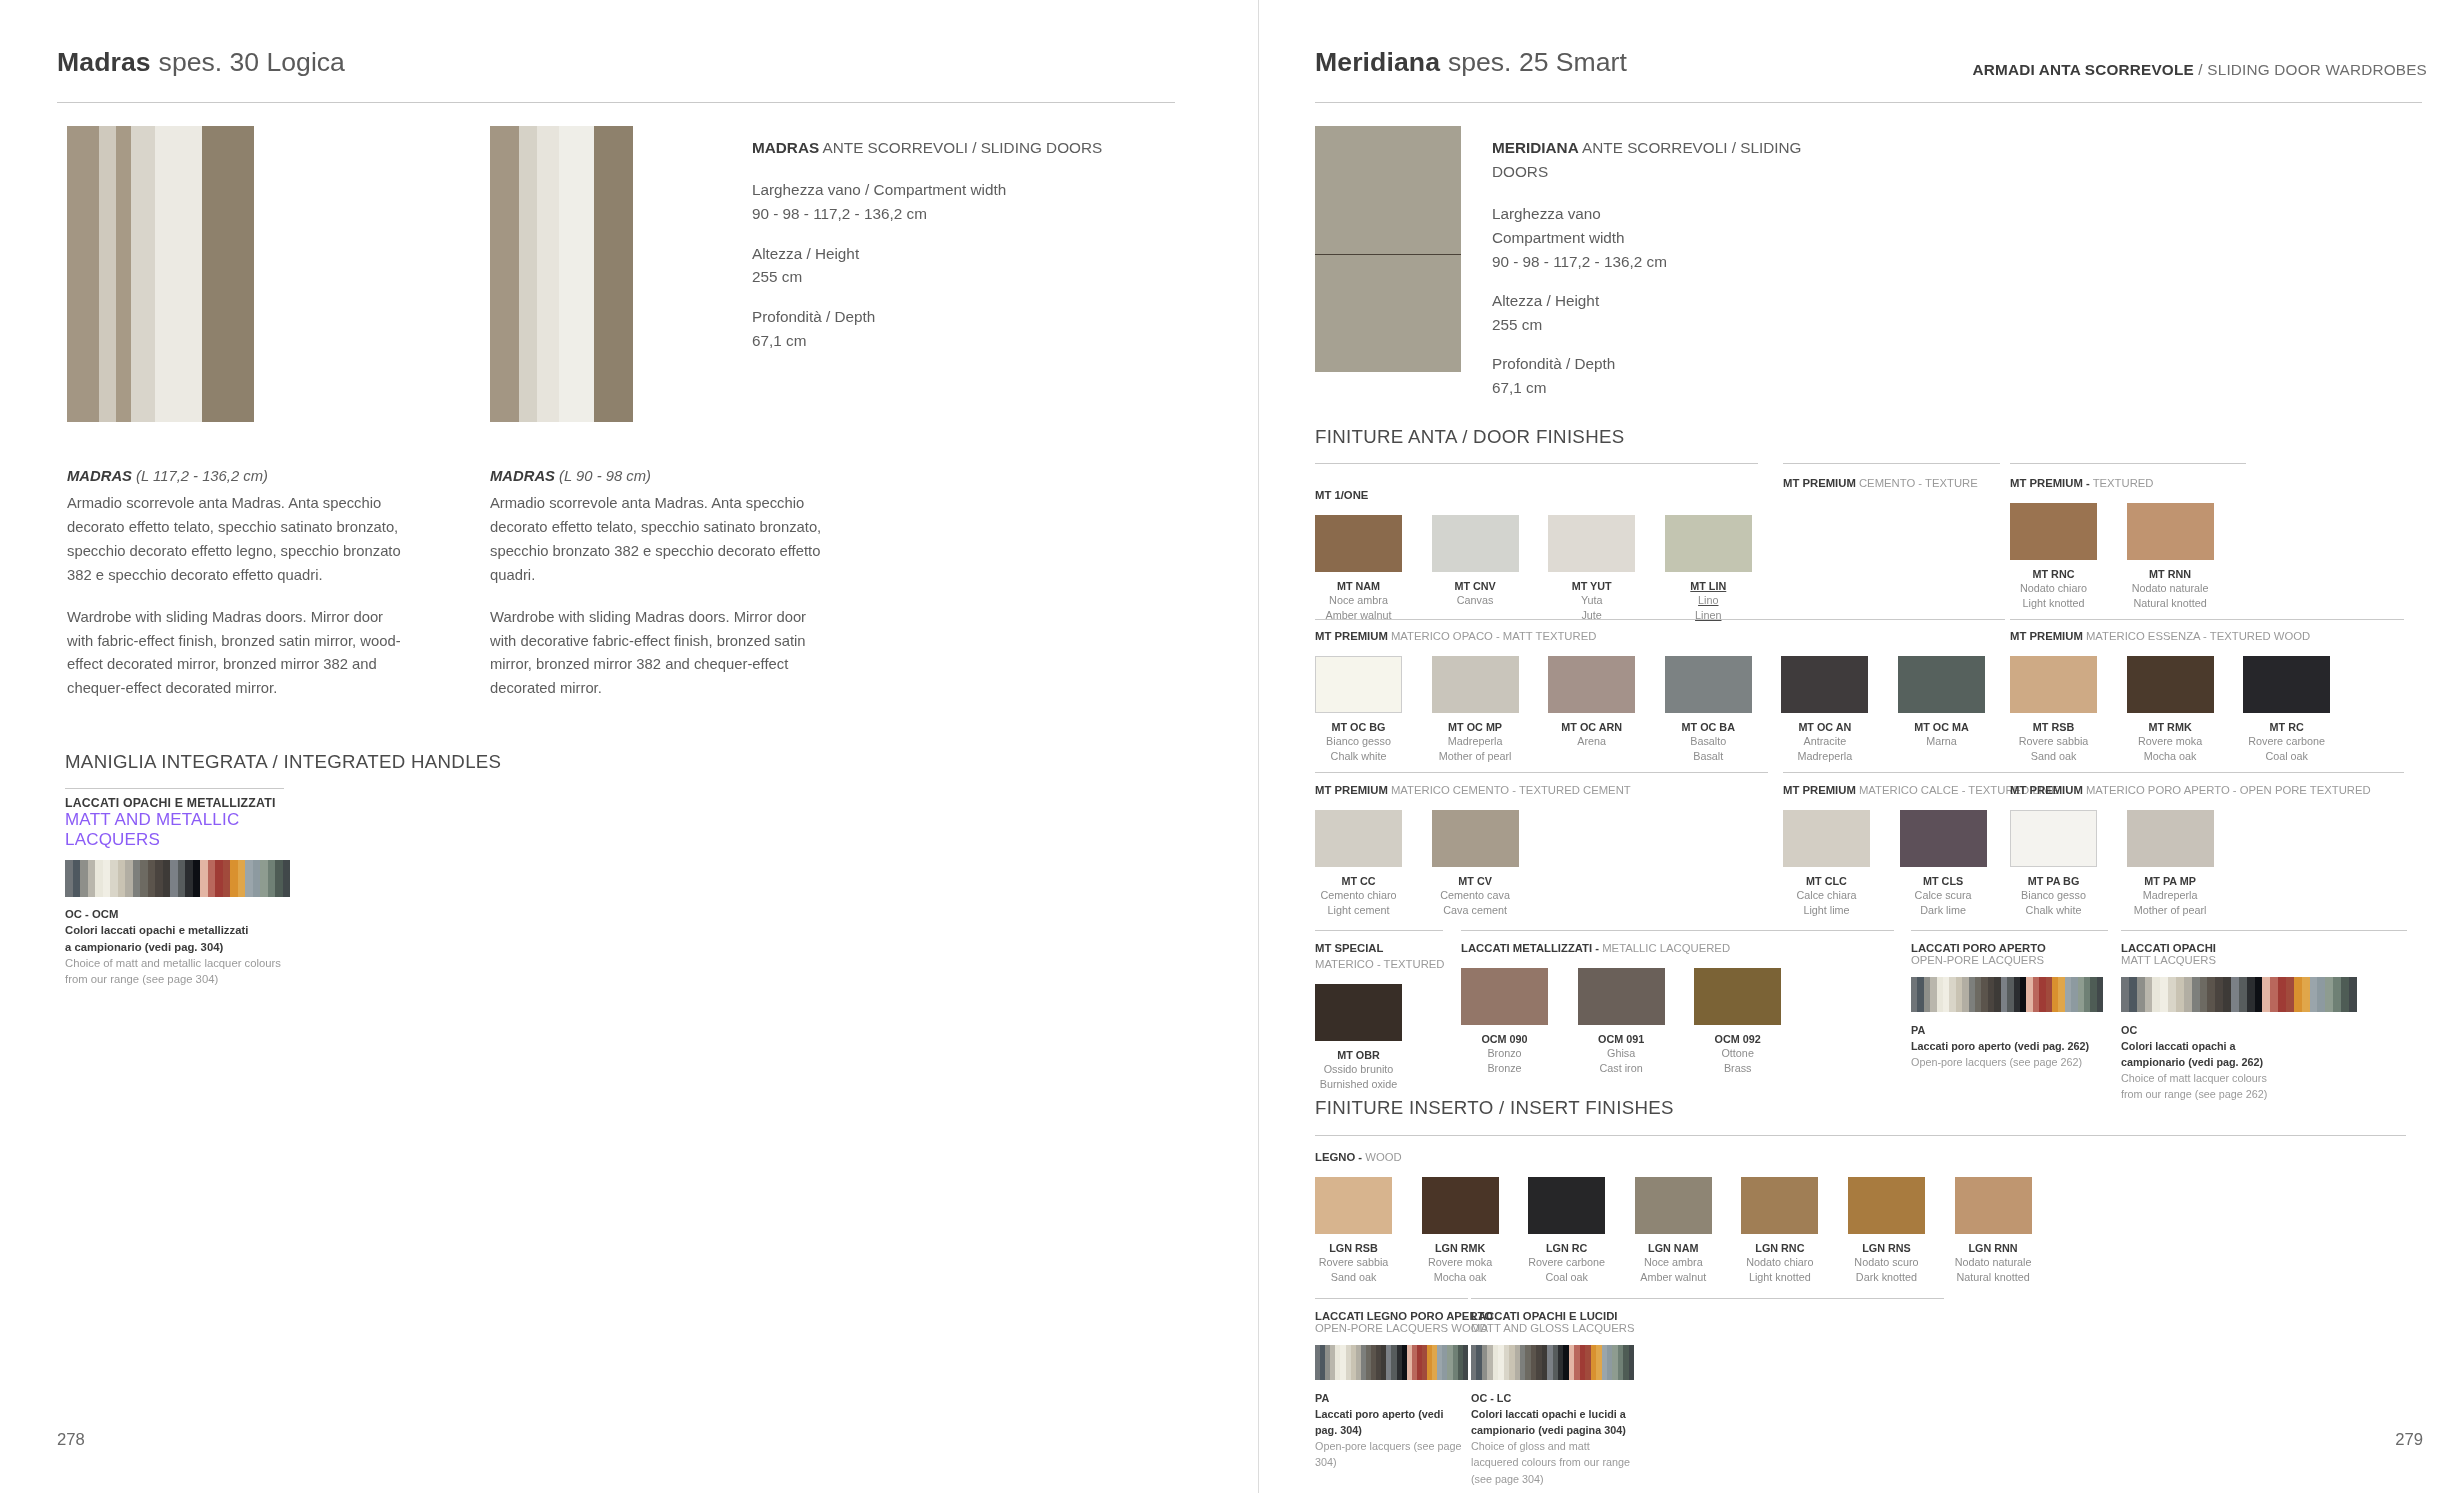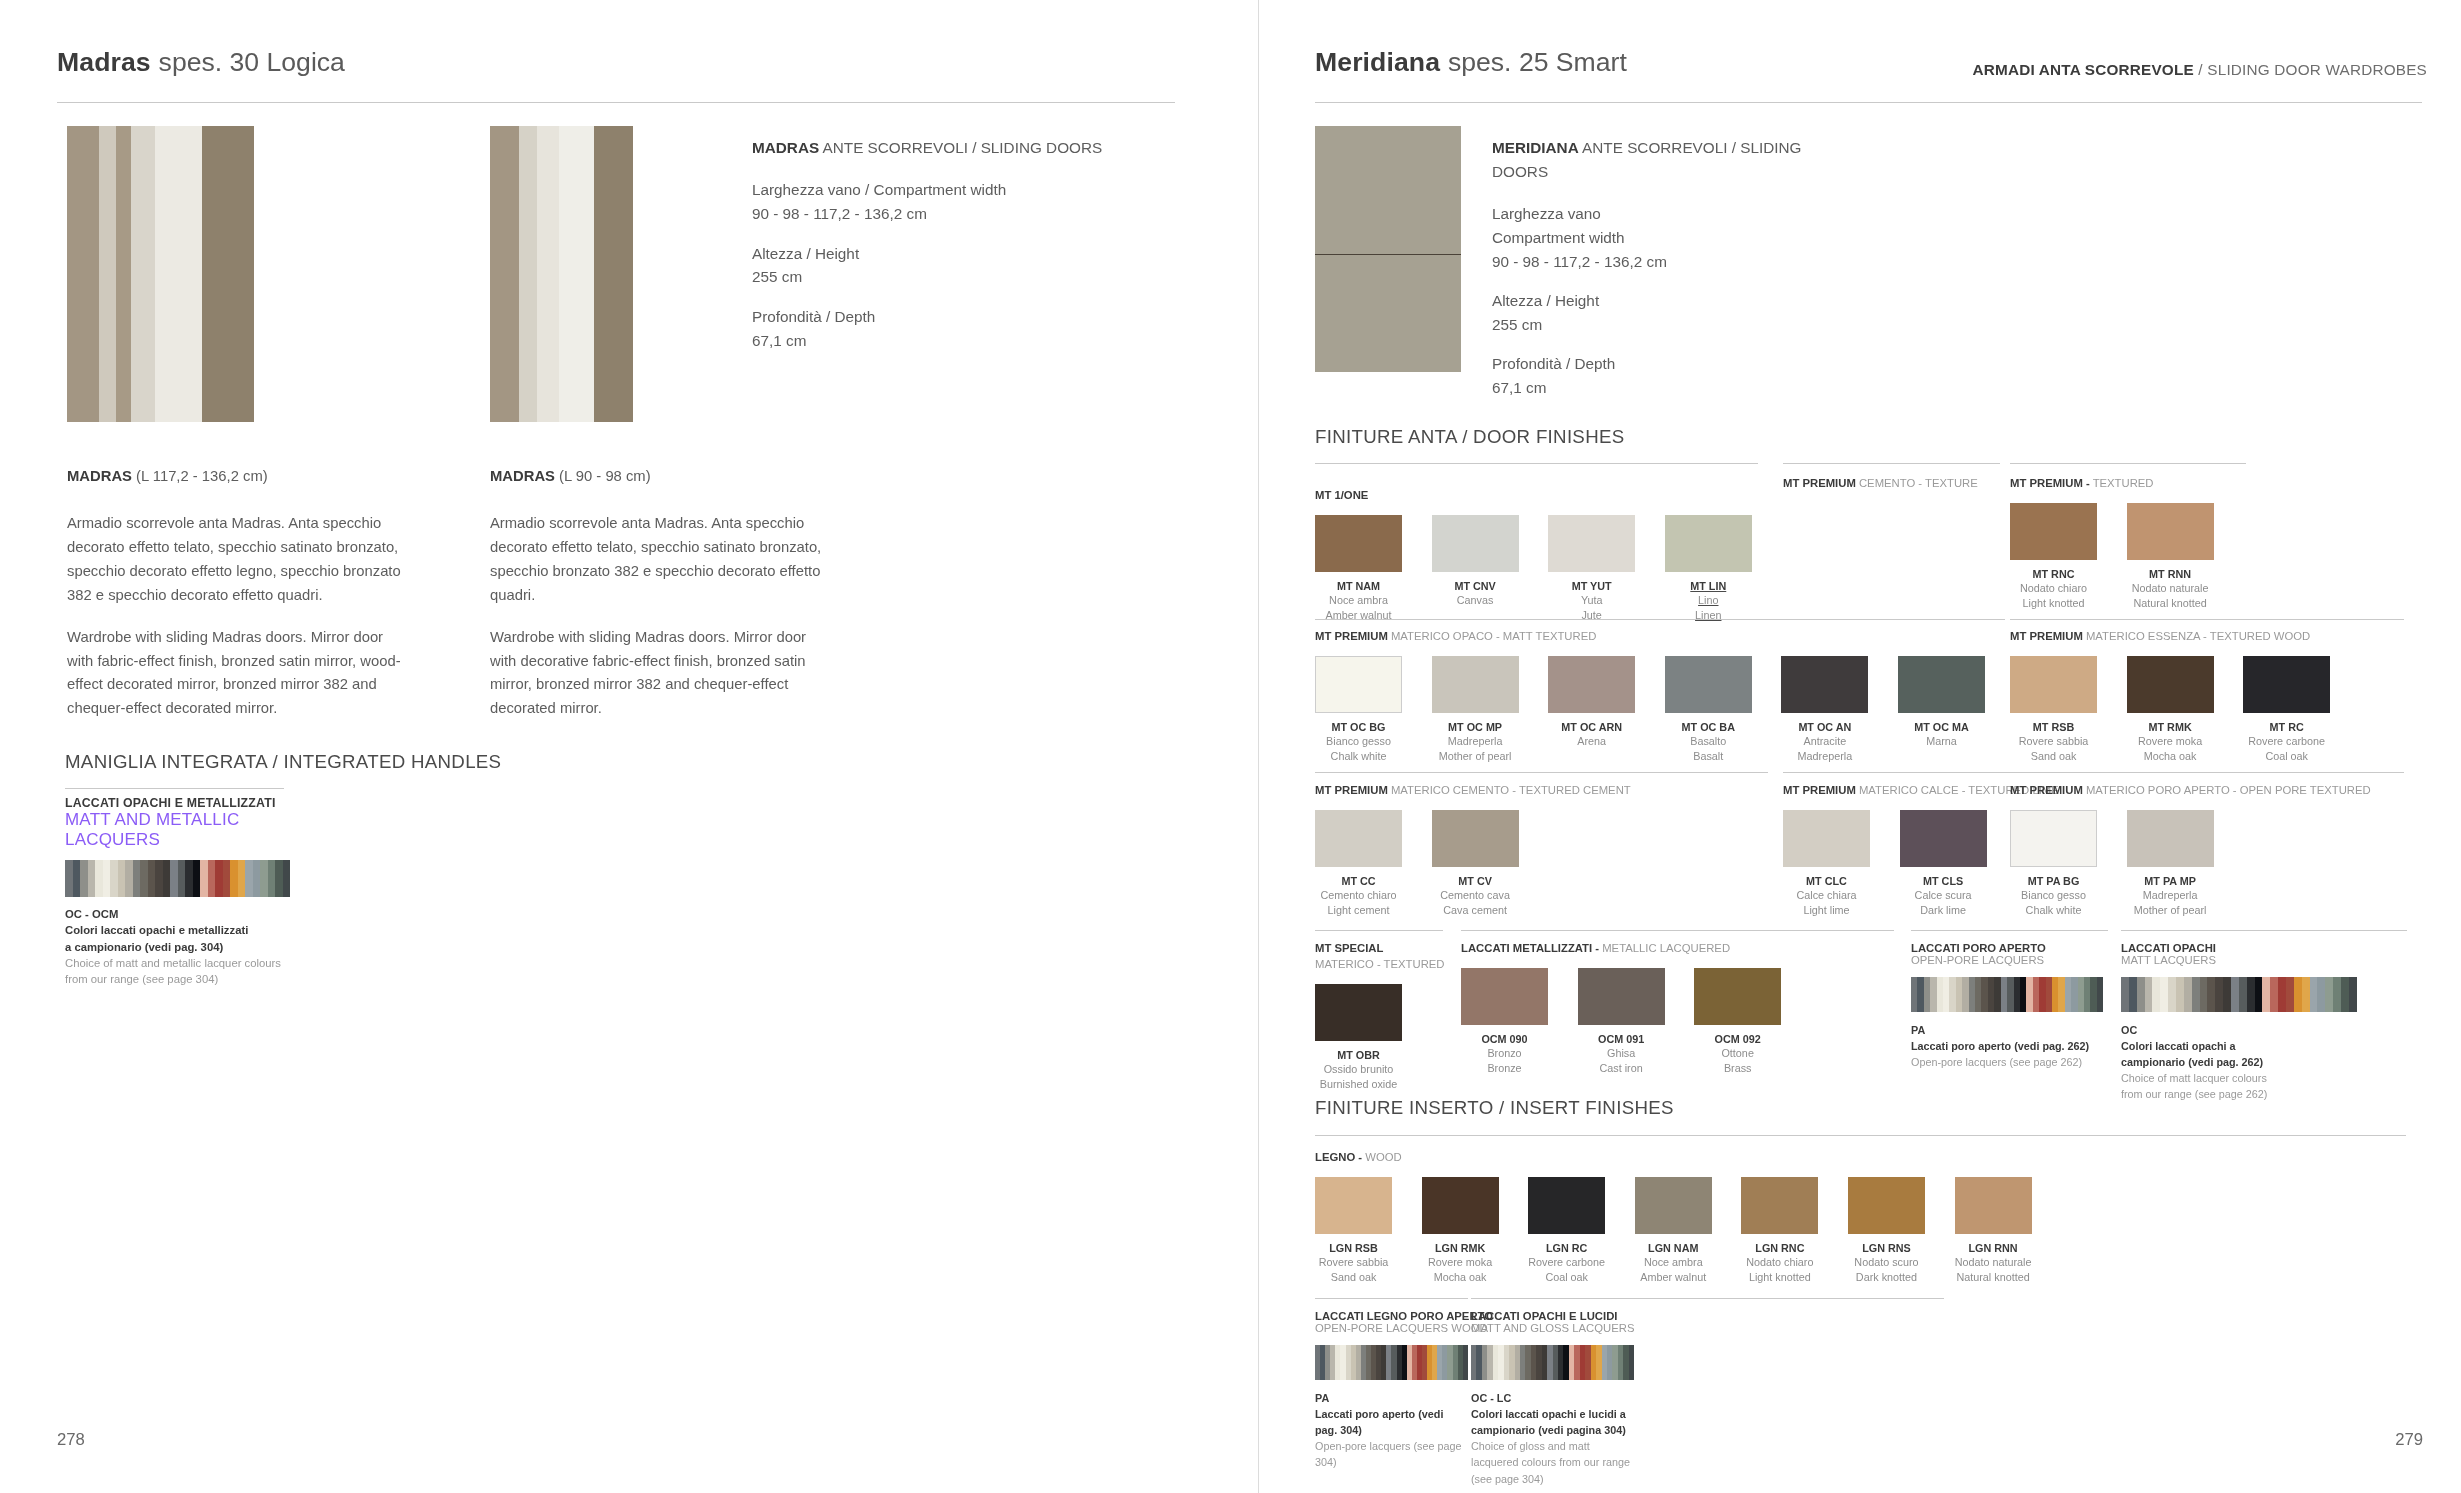--- a/index.html
+++ b/index.html
@@ -43,21 +43,21 @@
   .meridiana-img .split { height:1px; background:#4a4238; margin-top:128px; }
 
   
   .spec { position:absolute; font-size:15.3px; line-height:1.55; color:#5d5d5d; }
   .spec .title { margin-bottom:18.7px; }
   .spec .title b { color:#3c3c3c; font-weight:bold; }
   .spec p { margin-bottom:15.8px; }
 
   
   .desc { position:absolute; font-size:14.8px; line-height:1.62; color:#5d5d5d; }
-  .desc .dtitle { margin-bottom:23px; }
+  .desc .dtitle { margin-bottom:3px;font-style:italic; }
   .desc .dtitle b { color:#3c3c3c; font-weight:bold; font-size:14.8px; }
   .desc p { margin-bottom:17.7px; }
 
   
   .sec-h { position:absolute; font-size:18.7px; color:#4a4a4a; letter-spacing:0.3px; white-space:nowrap;}
   .thin-rule { position:absolute; height:1px; background:#c9c9c9; }
 
   .lbl-bold { font-size:12.3px; font-weight:bold; color:#3a3a3a; letter-spacing:0.2px; }
   .lbl-grey { font-size:17px; color:#8b5cf6; letter-spacing:0.2px; }
   .note-b { font-size:11.3px; font-weight:bold; color:#3a3a3a; line-height:1.45; }

